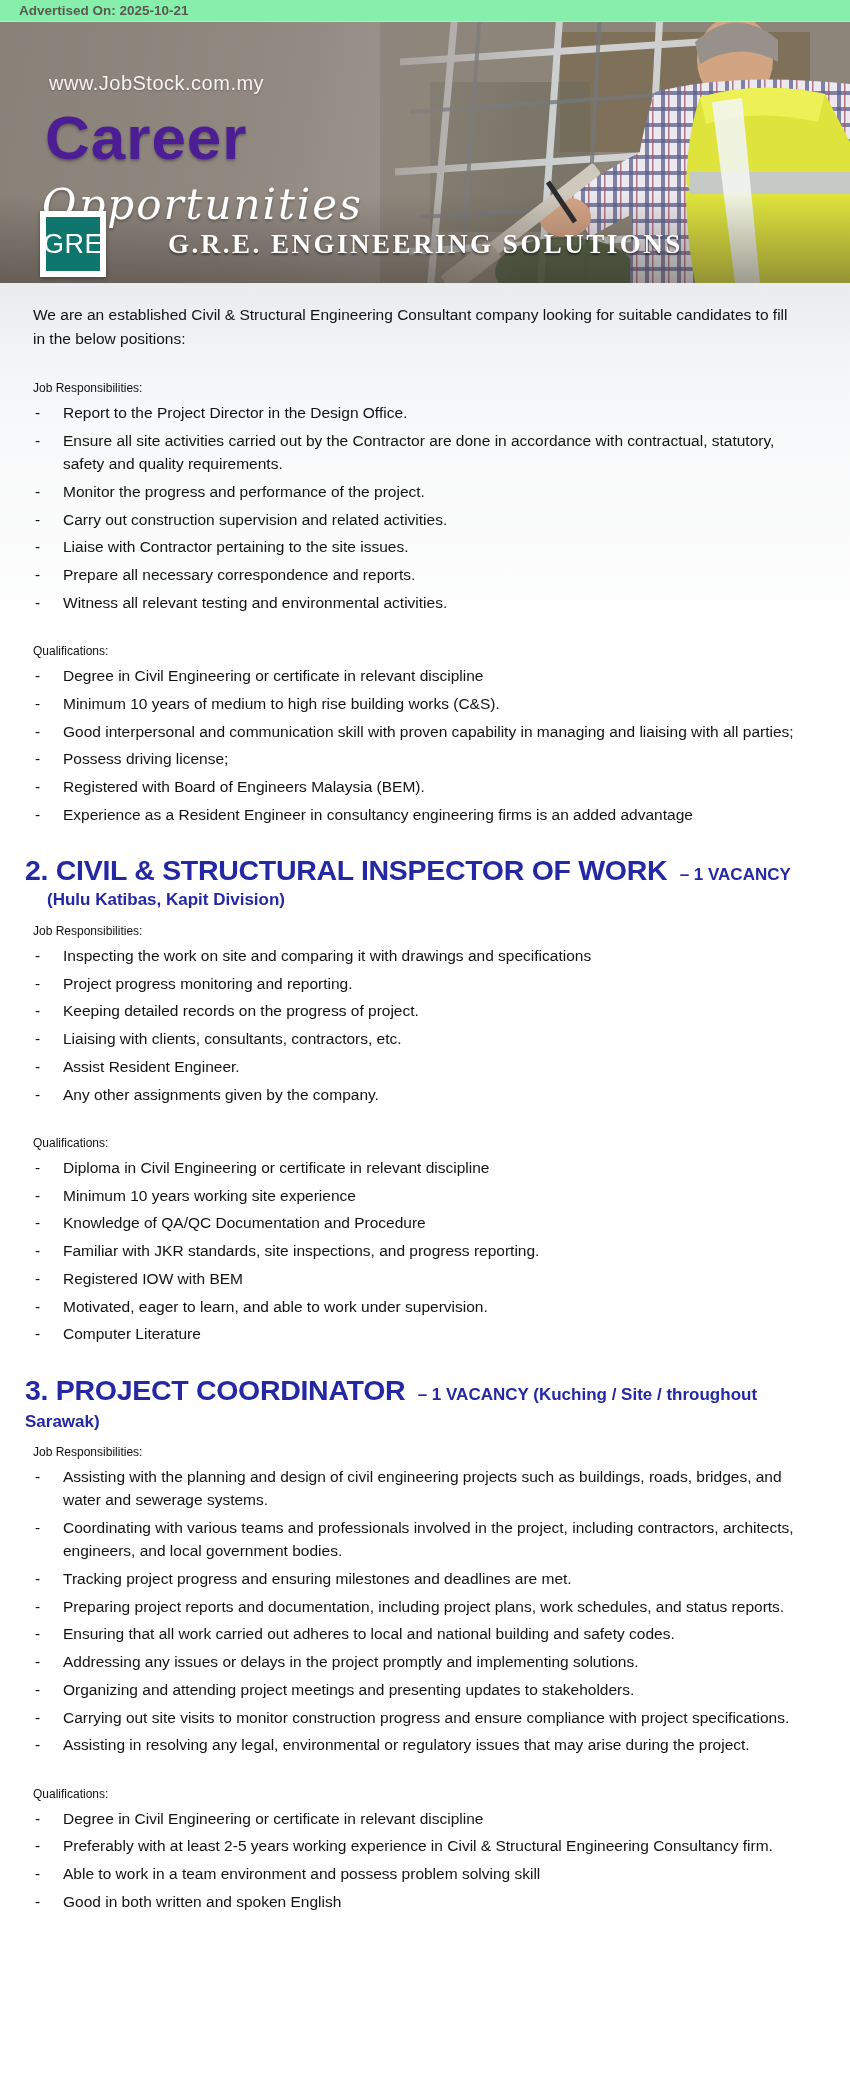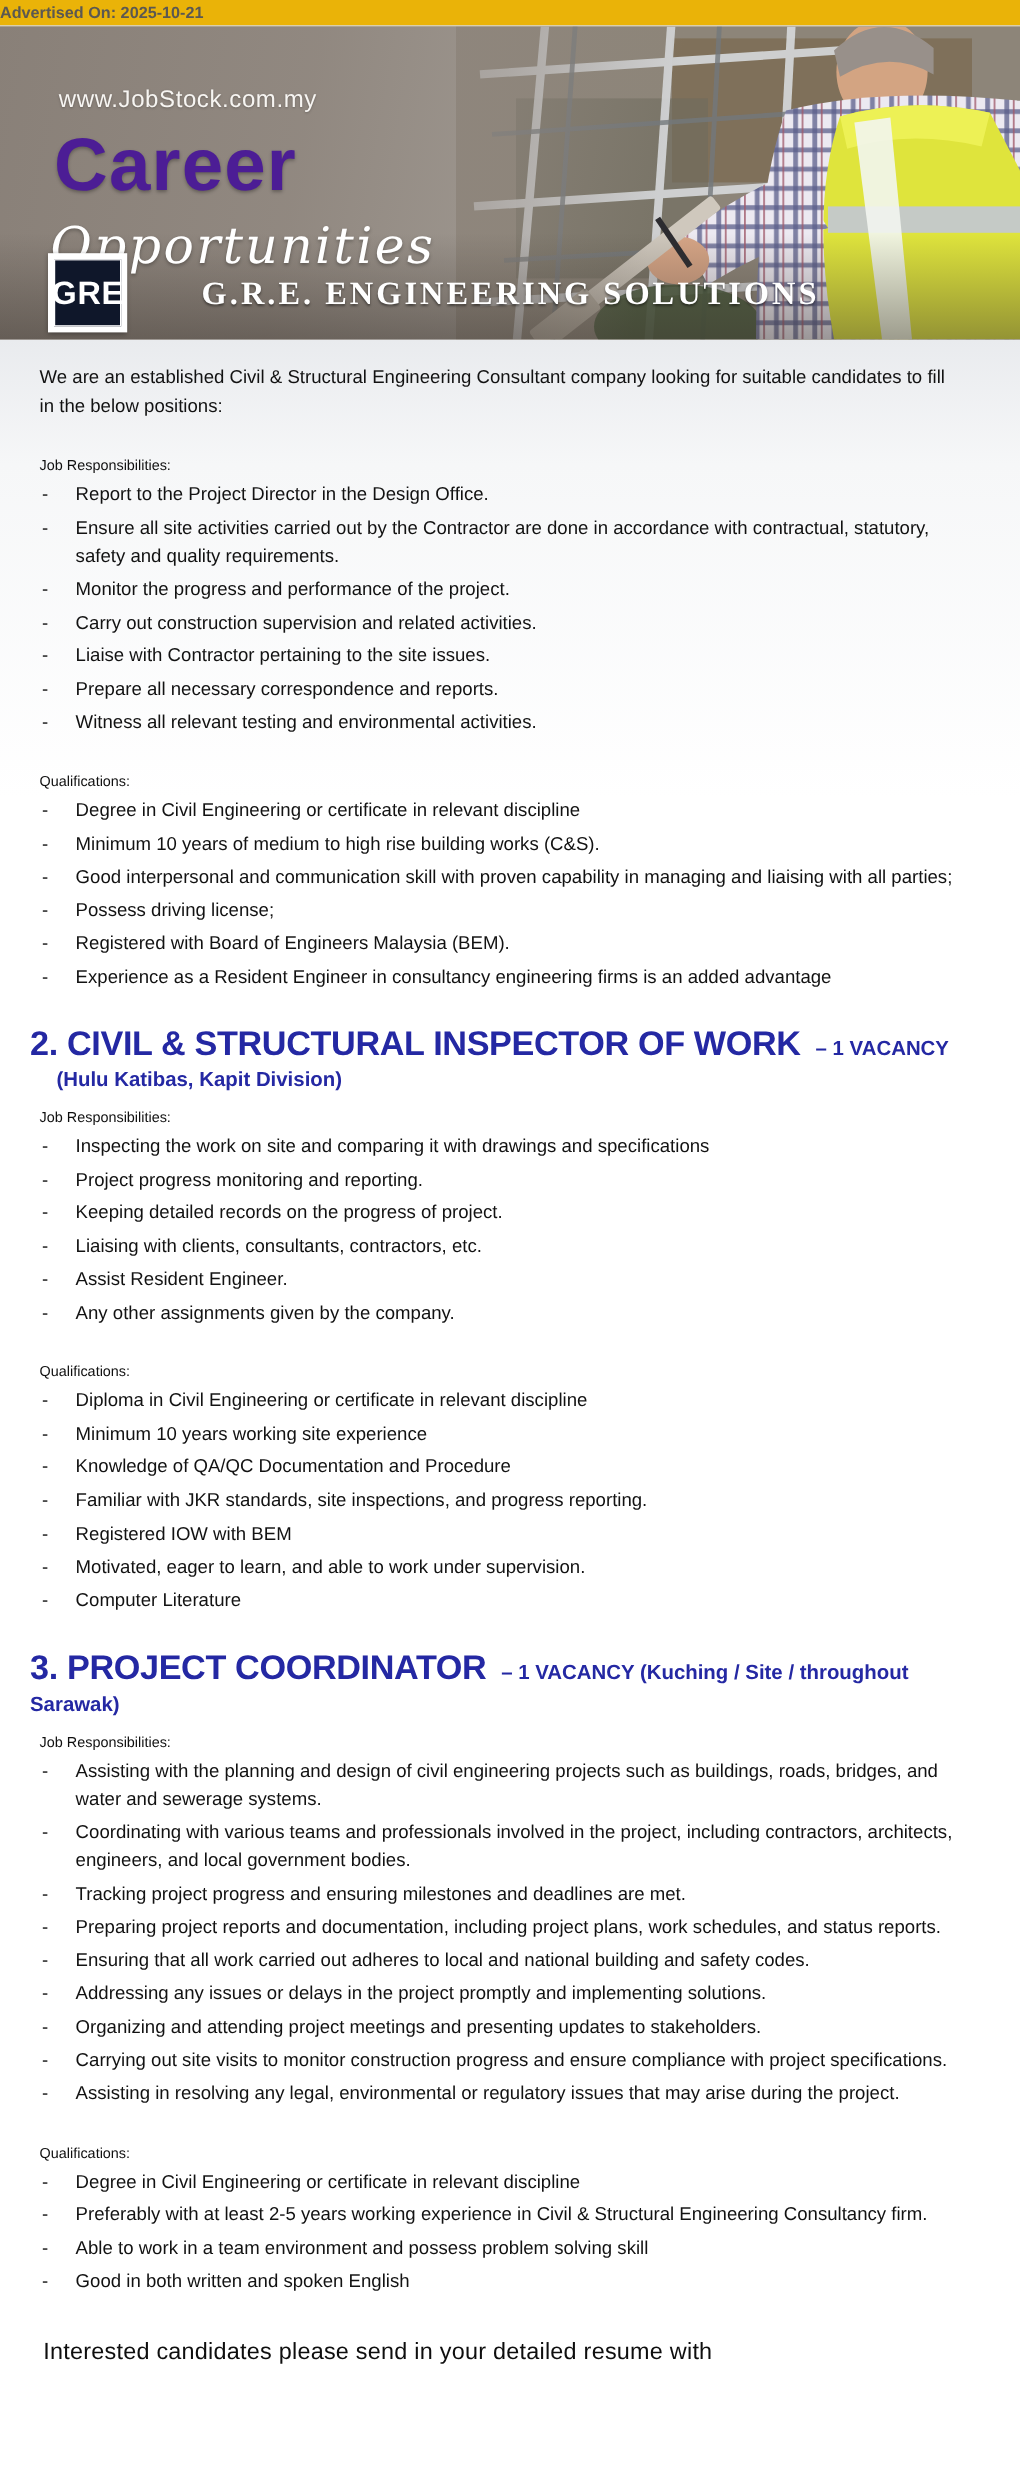--- a/index.html
+++ b/index.html
@@ -4,22 +4,22 @@
 <style>
   html,body{margin:0;padding:0;background:#ffffff;}
   body{
     width:850px; min-height:2076px; margin:0 auto;
     font-family:"Liberation Sans", sans-serif;
     color:#161616;
     -webkit-font-smoothing:antialiased;
   }
   
   .topbar{
-    height:21px; background:#eab308; line-height:21px;
-    padding-left:0; font-size:13.5px; font-weight:bold; color:#5b5852;
+    height:21px; background:#86efac; line-height:21px;
+    padding-left:19px; font-size:13.5px; font-weight:bold; color:#5b5852;
     border-bottom:1px solid #d9d6d1;
   }
   
   .hero{ position:relative; height:261px; overflow:hidden; background:#9b948d;padding-left:37px; }
   .hero-art{ position:absolute; inset:0; display:block; }
   .hero-overlay{
     position:absolute; inset:0;
     background:
       linear-gradient(to top, rgba(56,49,43,.45) 0%, rgba(56,49,43,0) 34%),
       linear-gradient(100deg, rgba(136,127,119,.97) 0%, rgba(143,134,126,.93) 30%,
@@ -46,23 +46,23 @@
   .brand-row{
     position:absolute; left:40px; bottom:0; height:78px;
     display:flex; align-items:center;
   }
   .logo{
     width:66px; height:66px; background:#ffffff; padding:5px;
     box-sizing:border-box; flex:0 0 auto;
     box-shadow:0 1px 4px rgba(0,0,0,.35);
   }
   .logo-inner{
-    width:100%; height:100%; background:#0f172a; border:1.5px solid #ffffff;
+    width:100%; height:100%; background:#0f766e; border:1.5px solid #ffffff;
     box-sizing:border-box; display:flex; align-items:center; justify-content:center;
-    color:#ffffff; font-weight:bold; font-size:27px; letter-spacing:.5px;
+    color:#ffffff; font-weight:normal; font-size:27px; letter-spacing:.5px;
   }
   .company-name{
     margin-left:62px;
     font-family:"Liberation Serif", serif; font-weight:bold;
     font-size:27px; color:#ffffff; letter-spacing:2.5px;
     text-shadow:0 2px 2px rgba(0,0,0,.45);
     white-space:nowrap;
   }
   
   main{
@@ -360,17 +360,13 @@
           <span class="dash">-</span>
           <span class="txt">Able to work in a team environment and possess problem solving skill</span>
         </li>
         <li>
           <span class="dash">-</span>
           <span class="txt">Good in both written and spoken English</span>
         </li>
       </ul>
   </section>
 
-  <div class="footer">
-    <p class="footer-line">Interested candidates please send in your detailed resume with</p>
-
-  </div>
 </main>
 
 </body></html>

